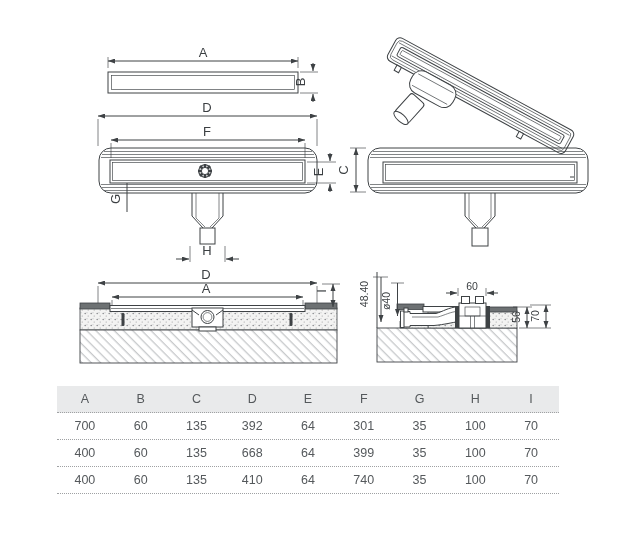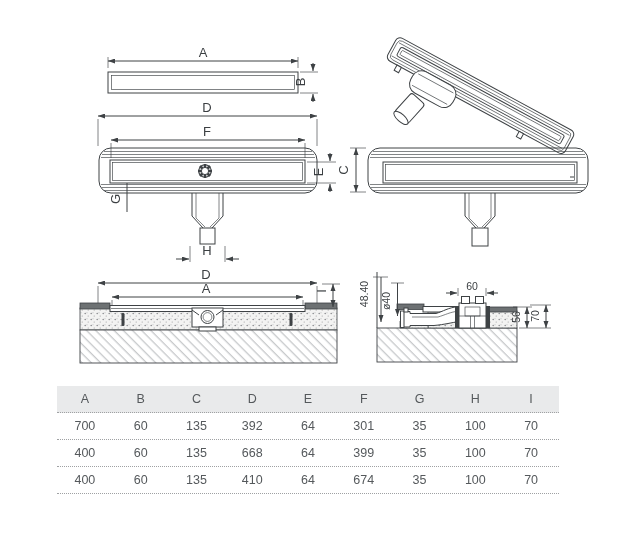--- a/index.html
+++ b/index.html
@@ -283,18 +283,18 @@
     <span>35</span>
     <span>100</span>
     <span>70</span>
   </div>
   <div class="t-row">
     <span>400</span>
     <span>60</span>
     <span>135</span>
     <span>410</span>
     <span>64</span>
-    <span>674</span>
+    <span>740</span>
     <span>35</span>
     <span>100</span>
     <span>70</span>
   </div>
 </div>
 
 </body></html>

